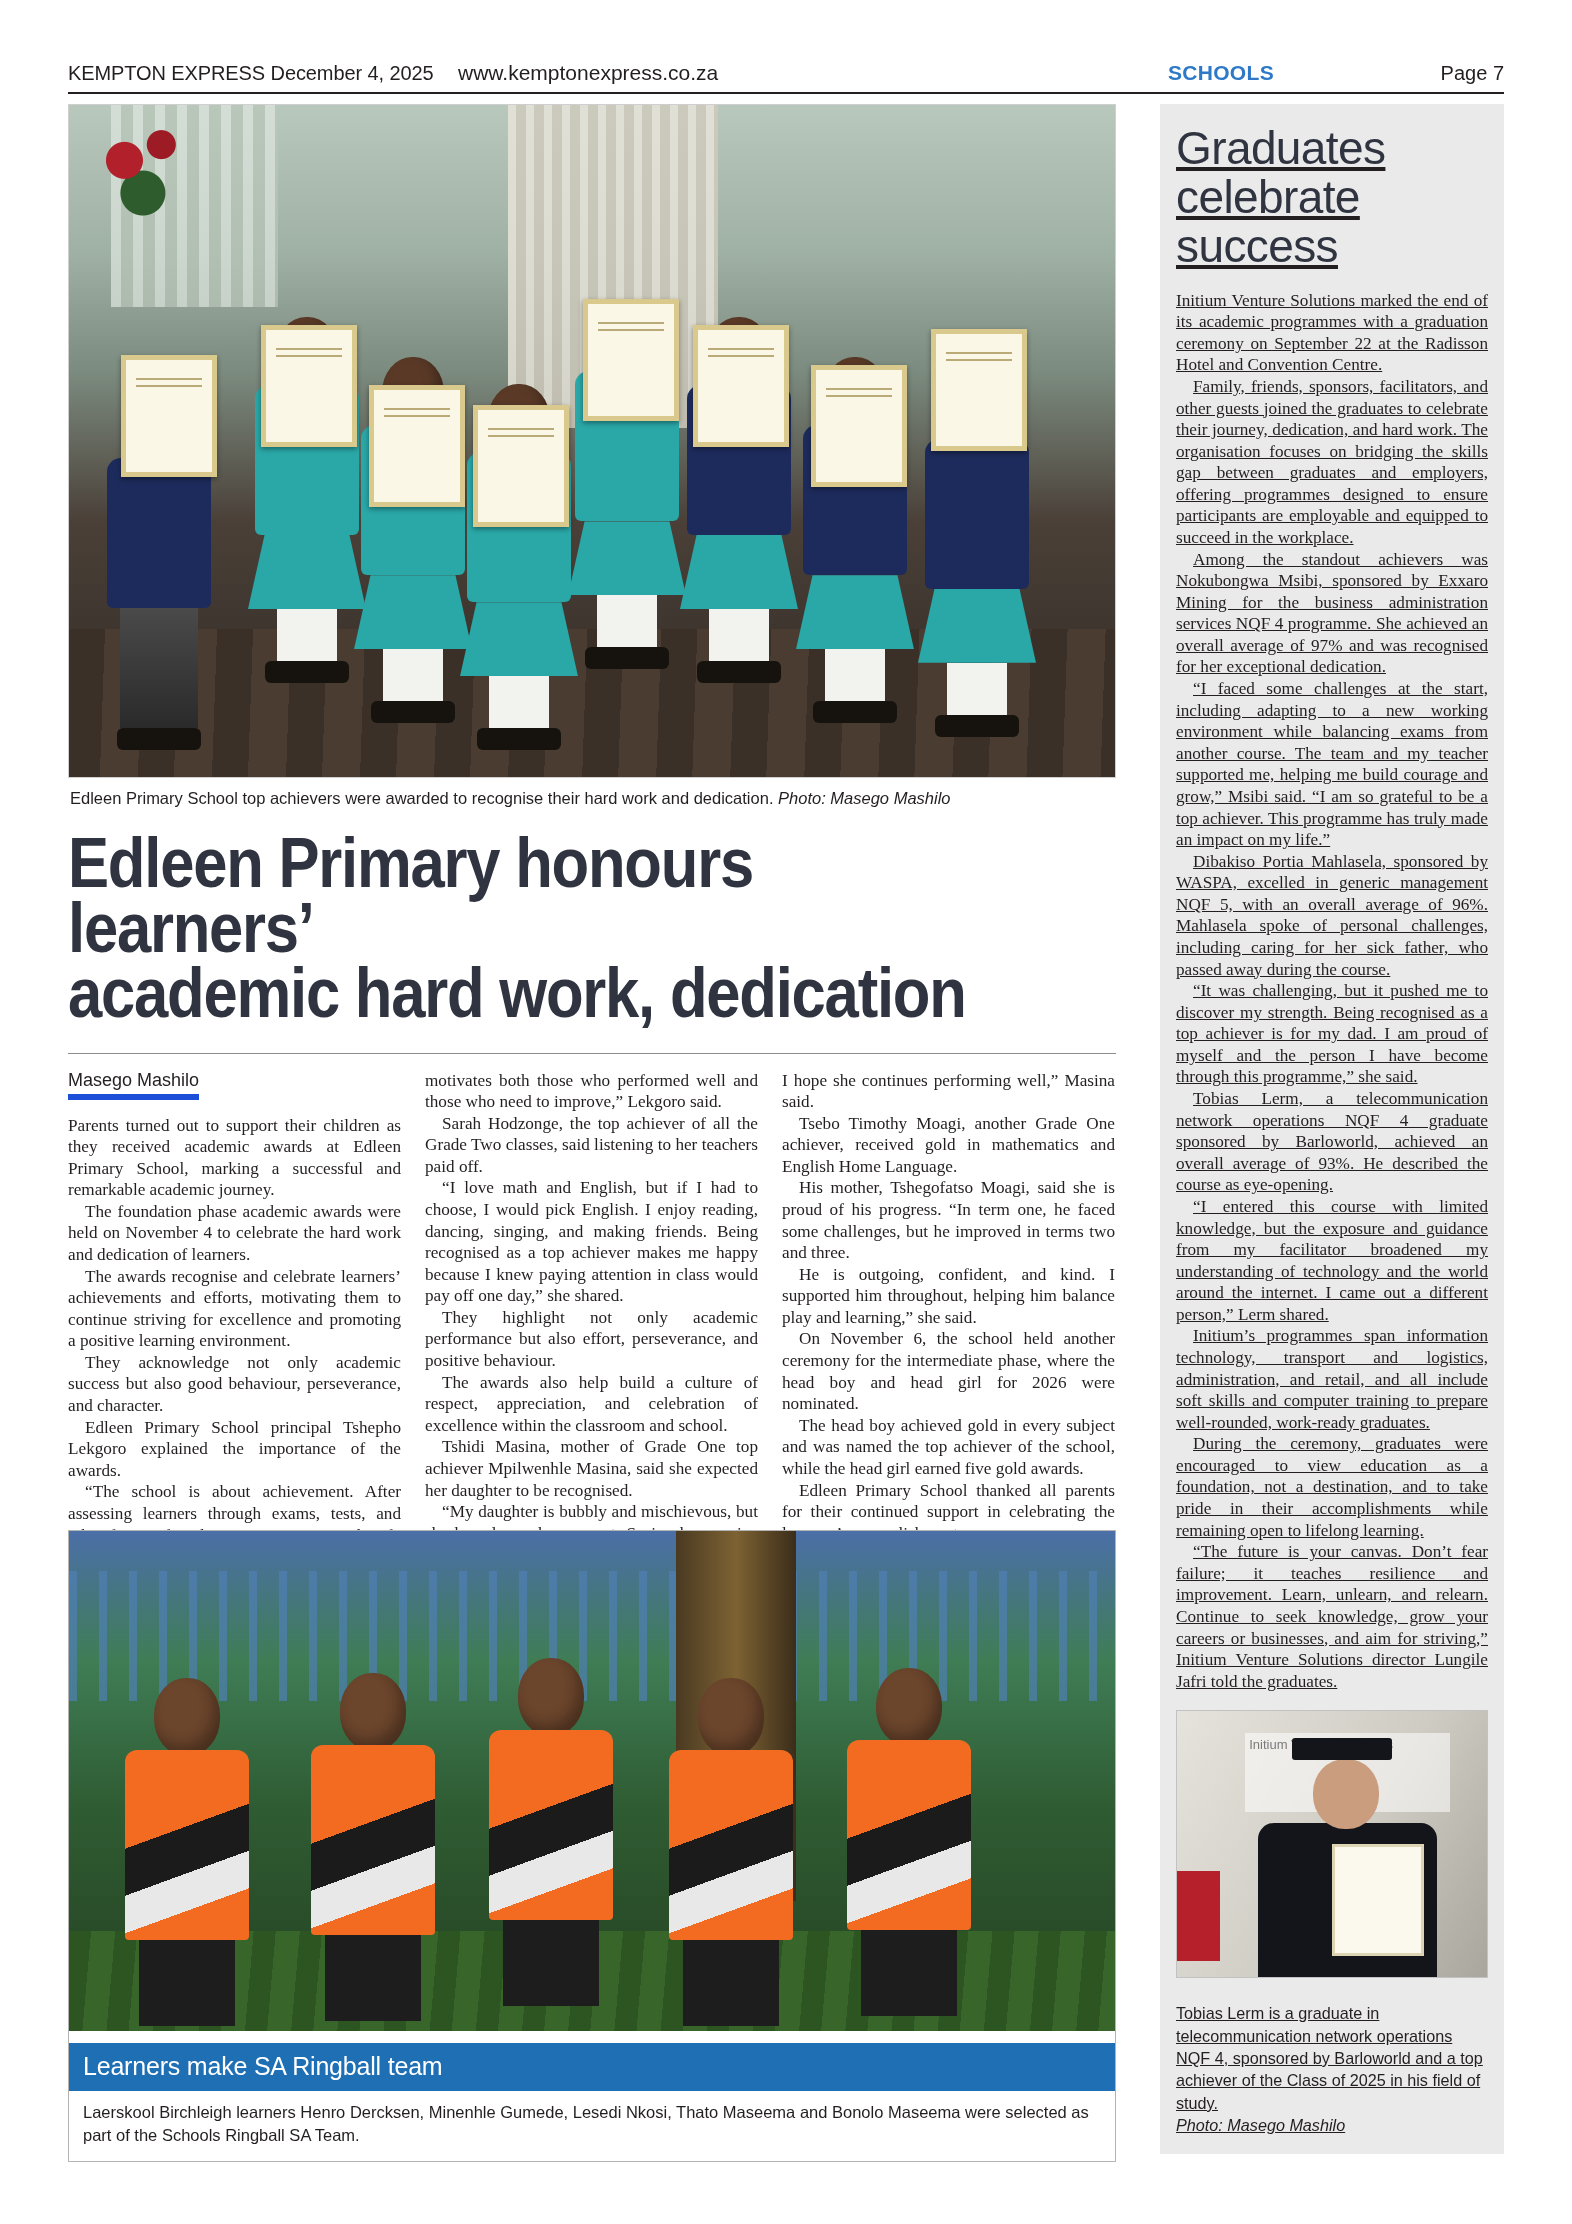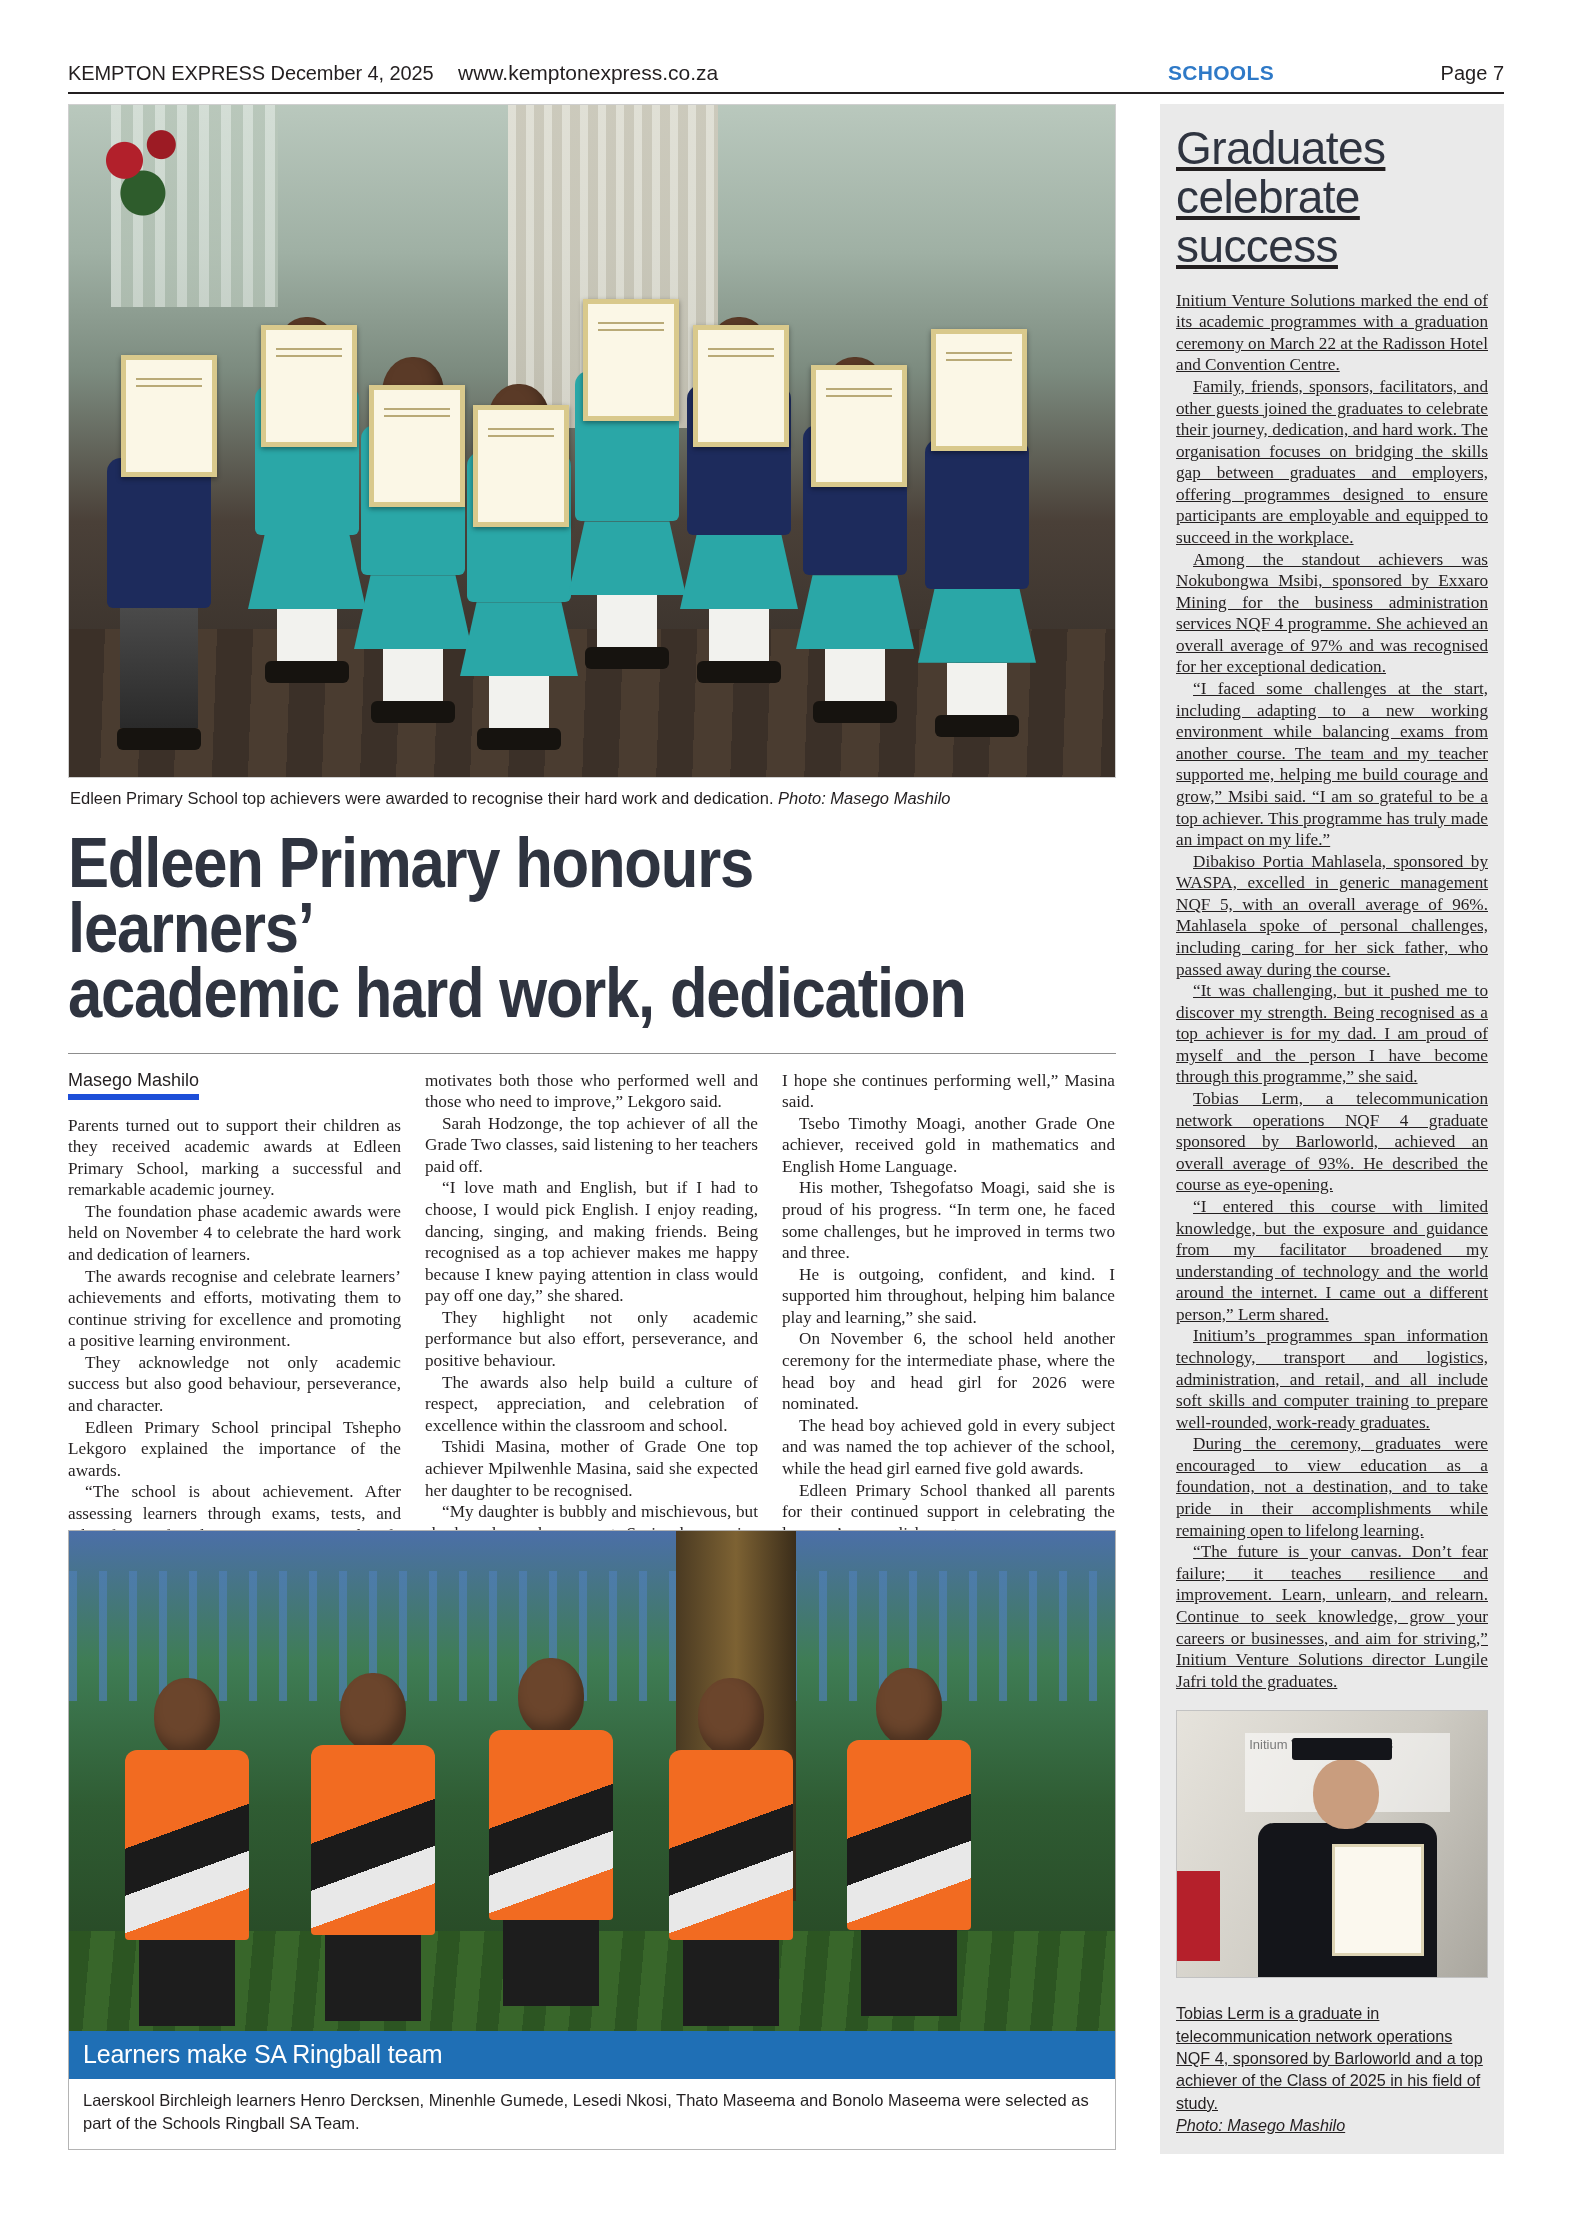--- a/index.html
+++ b/index.html
@@ -251,20 +251,21 @@
     background: #1d1d1d;
   }
 
   .blue-bar {
     background: #1f6fb5;
     color: #ffffff;
     font-family: "Liberation Sans", sans-serif;
     font-size: 25px;
     padding: 9px 14px 10px 14px;
     letter-spacing: -0.2px;
+    margin-top: 12px;
   }
   .bottom-caption {
     font-family: "Liberation Sans", sans-serif;
     font-size: 16.5px;
     line-height: 1.4;
     padding: 10px 14px 14px 14px;
     color: #231f20;
   }
 
   
@@ -501,21 +502,21 @@
 
   <div class="blue-bar">Learners make SA Ringball team</div>
   <div class="bottom-caption">Laerskool Birchleigh learners Henro Dercksen, Minenhle Gumede, Lesedi Nkosi, Thato Maseema and Bonolo Maseema were selected as part of the Schools Ringball SA Team.</div>
 </div>
 
 <div class="sidebar">
   <div class="side-headline">Graduates
 celebrate
 success</div>
 
-  <p class="first">Initium Venture Solutions marked the end of its academic programmes with a graduation ceremony on March 22 at the Radisson Hotel and Convention Centre.</p>
+  <p class="first">Initium Venture Solutions marked the end of its academic programmes with a graduation ceremony on September 22 at the Radisson Hotel and Convention Centre.</p>
   <p>Family, friends, sponsors, facilitators, and other guests joined the graduates to celebrate their journey, dedication, and hard work. The organisation focuses on bridging the skills gap between graduates and employers, offering programmes designed to ensure participants are employable and equipped to succeed in the workplace.</p>
   <p>Among the standout achievers was Nokubongwa Msibi, sponsored by Exxaro Mining for the business administration services NQF 4 programme. She achieved an overall average of 97% and was recognised for her exceptional dedication.</p>
   <p>“I faced some challenges at the start, including adapting to a new working environment while balancing exams from another course. The team and my teacher supported me, helping me build courage and grow,” Msibi said. “I am so grateful to be a top achiever. This programme has truly made an impact on my life.”</p>
   <p>Dibakiso Portia Mahlasela, sponsored by WASPA, excelled in generic management NQF 5, with an overall average of 96%. Mahlasela spoke of personal challenges, including caring for her sick father, who passed away during the course.</p>
   <p>“It was challenging, but it pushed me to discover my strength. Being recognised as a top achiever is for my dad. I am proud of myself and the person I have become through this programme,” she said.</p>
   <p>Tobias Lerm, a telecommunication network operations NQF 4 graduate sponsored by Barloworld, achieved an overall average of 93%. He described the course as eye-opening.</p>
   <p>“I entered this course with limited knowledge, but the exposure and guidance from my facilitator broadened my understanding of technology and the world around the internet. I came out a different person,” Lerm shared.</p>
   <p>Initium’s programmes span information technology, transport and logistics, administration, and retail, and all include soft skills and computer training to prepare well-rounded, work-ready graduates.</p>
   <p>During the ceremony, graduates were encouraged to view education as a foundation, not a destination, and to take pride in their accomplishments while remaining open to lifelong learning.</p>
   <p>“The future is your canvas. Don’t fear failure; it teaches resilience and improvement. Learn, unlearn, and relearn. Continue to seek knowledge, grow your careers or businesses, and aim for striving,” Initium Venture Solutions director Lungile Jafri told the graduates.</p>

